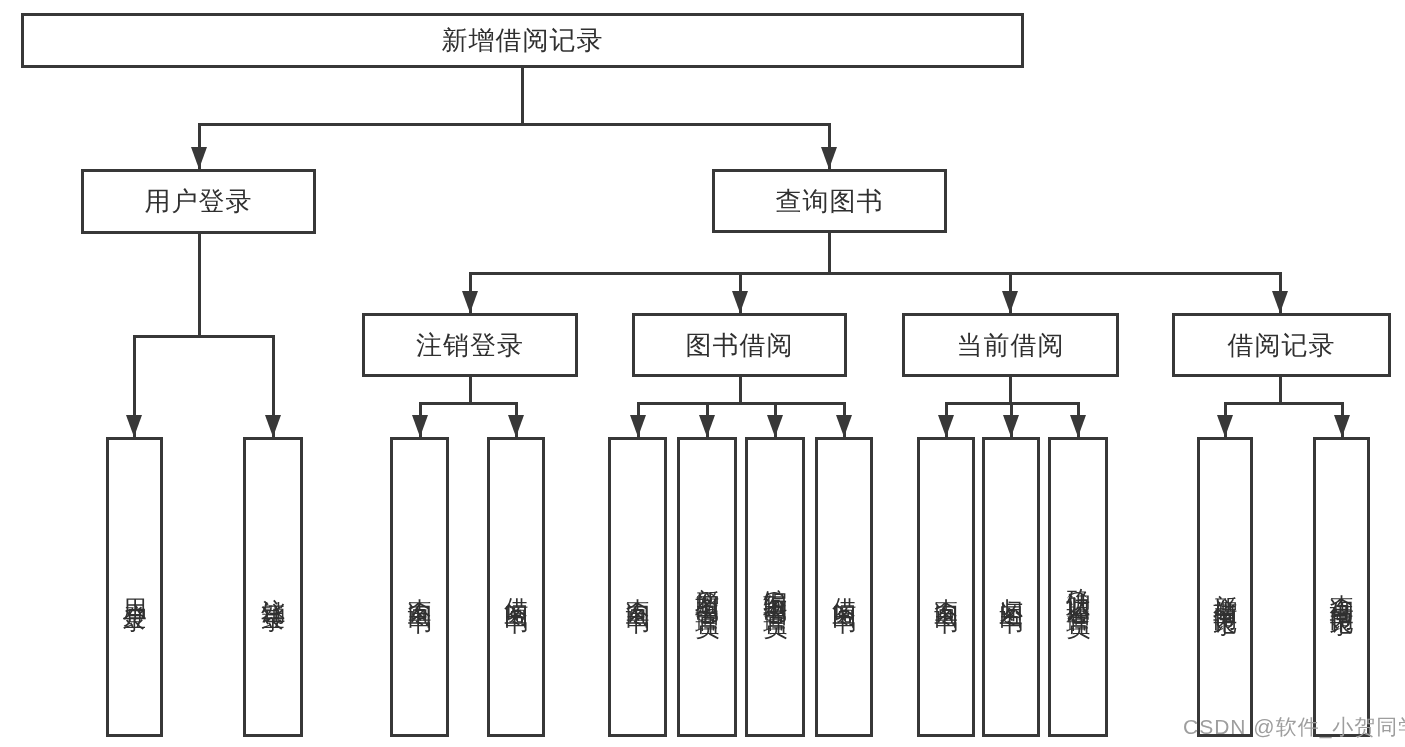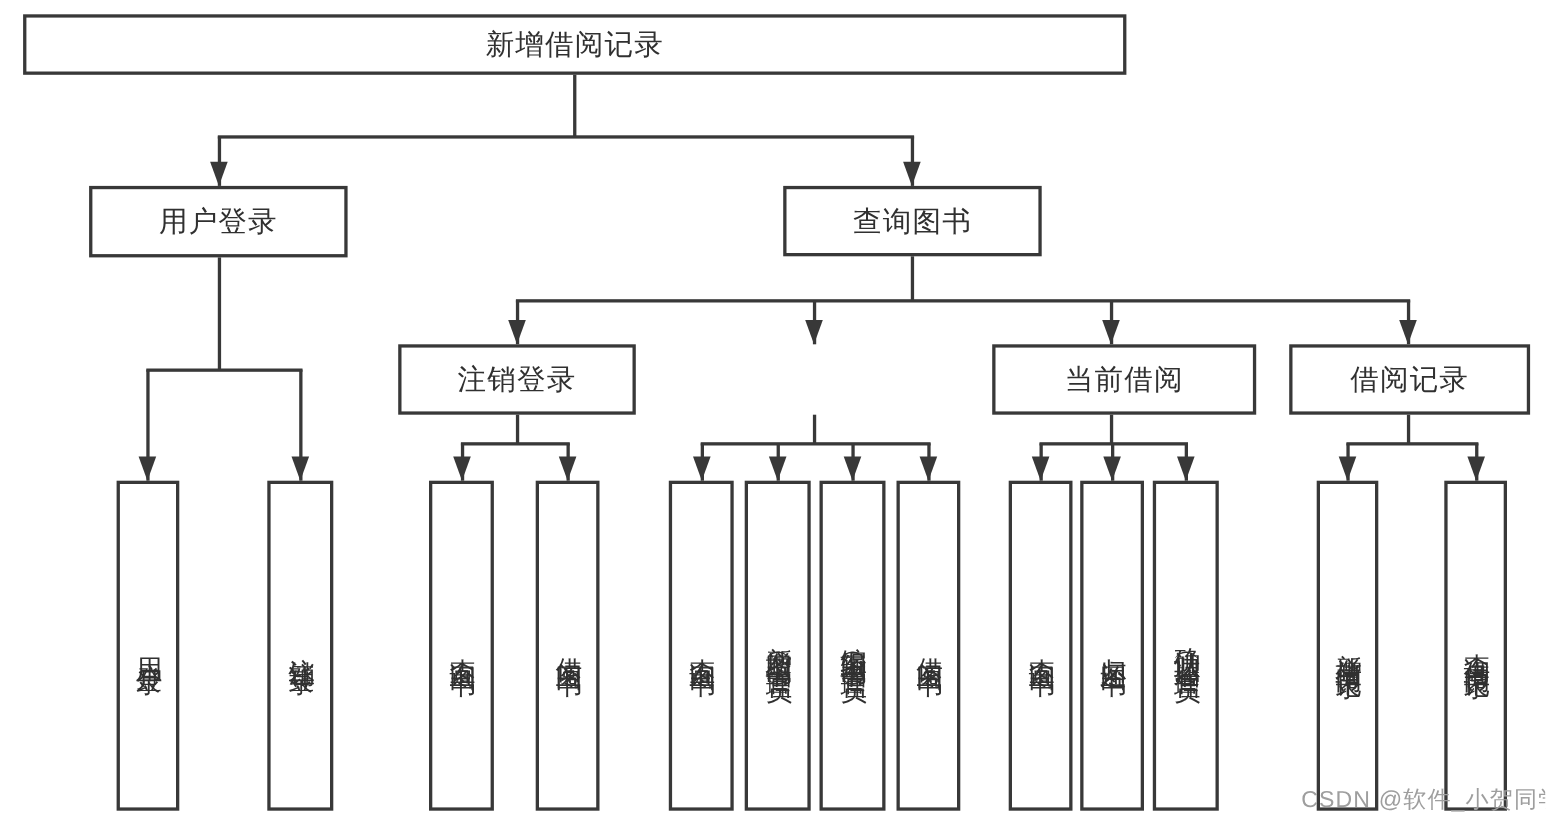--- a/index.html
+++ b/index.html
@@ -70,22 +70,25 @@
   </div>
 
   <div class="node" style="left:712px;top:169px;width:235px;height:64px">
     <span>查询图书</span>
   </div>
 
   <div class="node" style="left:362px;top:313px;width:216px;height:64px">
     <span>注销登录</span>
   </div>
 
+  <div class="node" style="left:632px;top:313px;width:215px;height:64px">
+    <span>图书借阅</span>
+  </div>
 
-  <div class="node" style="left:902px;top:313px;width:240px;height:64px">
+  <div class="node" style="left:902px;top:313px;width:217px;height:64px">
     <span>当前借阅</span>
   </div>
 
   <div class="node" style="left:1172px;top:313px;width:219px;height:64px">
     <span>借阅记录</span>
   </div>
 
   <div class="col" style="left:106px;width:57px">
     <span class="vtext">用户登录</span>
   </div>

